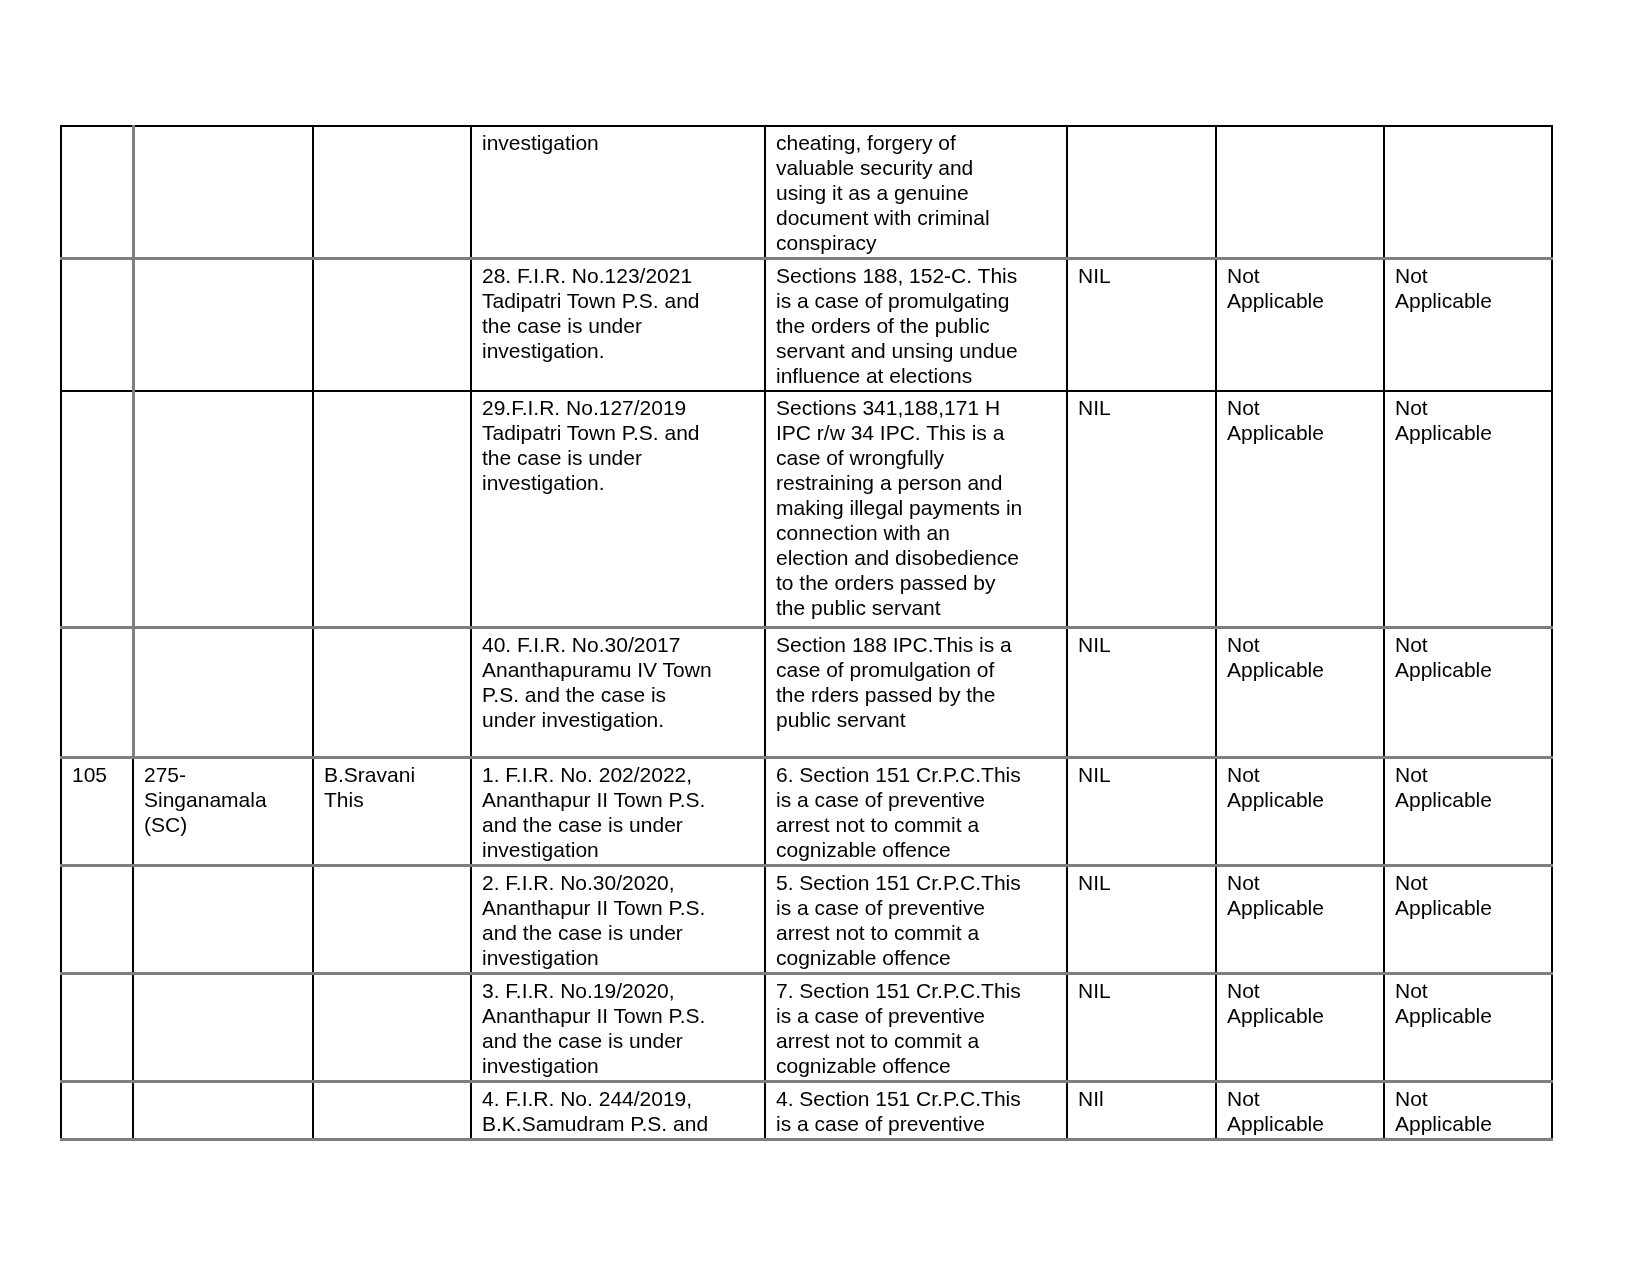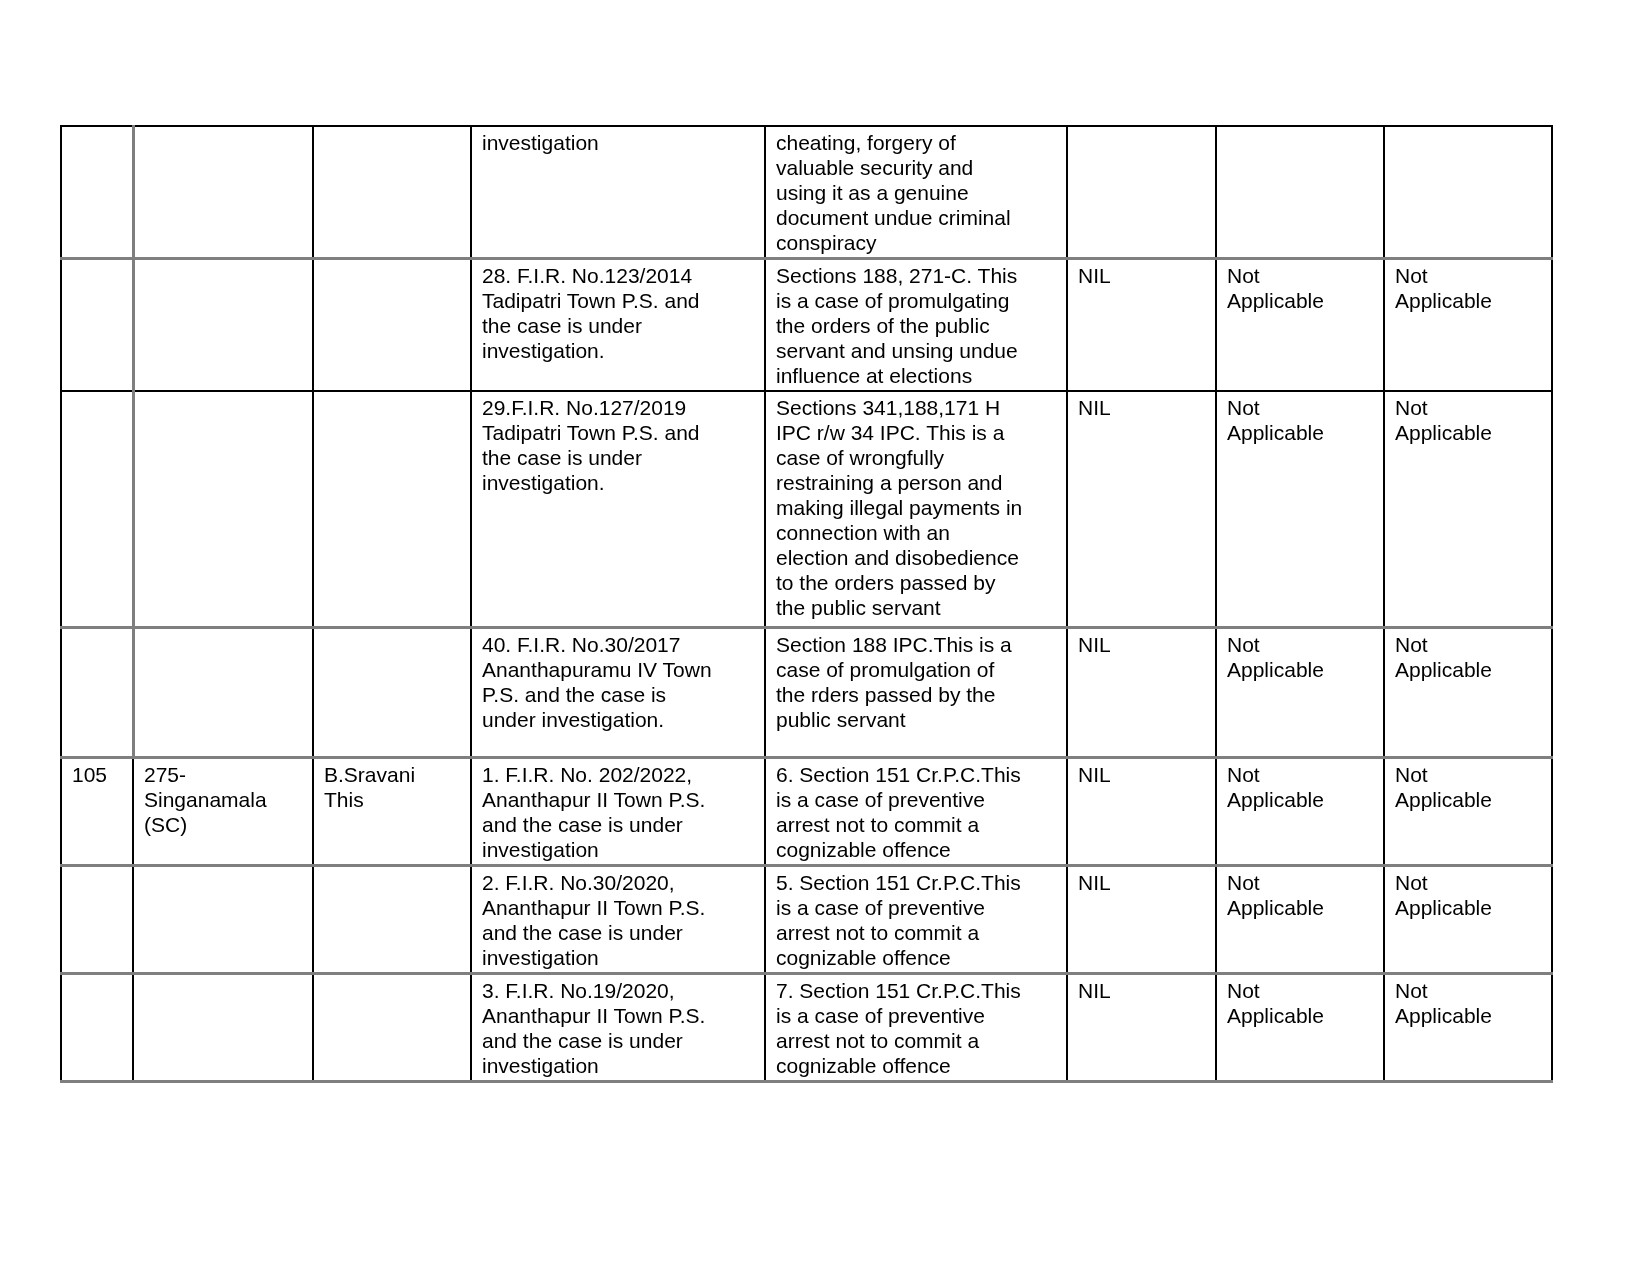--- a/index.html
+++ b/index.html
@@ -63,36 +63,36 @@
 
     <tbody>
         <tr class="gray-sno" style="height:128px">
       <td class="c1"></td>
       <td></td>
       <td></td>
       <td>investigation</td>
       <td>cheating, forgery of
 valuable security and
 using it as a genuine
-document undue criminal
+document with criminal
 conspiracy</td>
       <td></td>
       <td></td>
       <td></td>
     </tr>
 
     <tr class="gray-sno rule-black" style="height:129px">
       <td class="c1"></td>
       <td></td>
       <td></td>
-      <td>28. F.I.R. No.123/2014
+      <td>28. F.I.R. No.123/2021
 Tadipatri Town P.S. and
 the case is under
 investigation.</td>
-      <td>Sections 188, 271-C. This
+      <td>Sections 188, 152-C. This
 is a case of promulgating
 the orders of the public
 servant and unsing undue
 influence at elections</td>
       <td>NIL</td>
       <td>Not
 Applicable</td>
       <td>Not
 Applicable</td>
     </tr>
@@ -193,15 +193,29 @@
 is a case of preventive
 arrest not to commit a
 cognizable offence</td>
       <td>NIL</td>
       <td>Not
 Applicable</td>
       <td>Not
 Applicable</td>
     </tr>
 
+    <tr class="last" style="height:52px">
+      <td class="c1"></td>
+      <td></td>
+      <td></td>
+      <td>4. F.I.R. No. 244/2019,
+B.K.Samudram P.S. and</td>
+      <td>4. Section 151 Cr.P.C.This
+is a case of preventive</td>
+      <td>NIl</td>
+      <td>Not
+Applicable</td>
+      <td>Not
+Applicable</td>
+    </tr>
   </tbody>
     </table>
 </div>
 
 </body></html>

